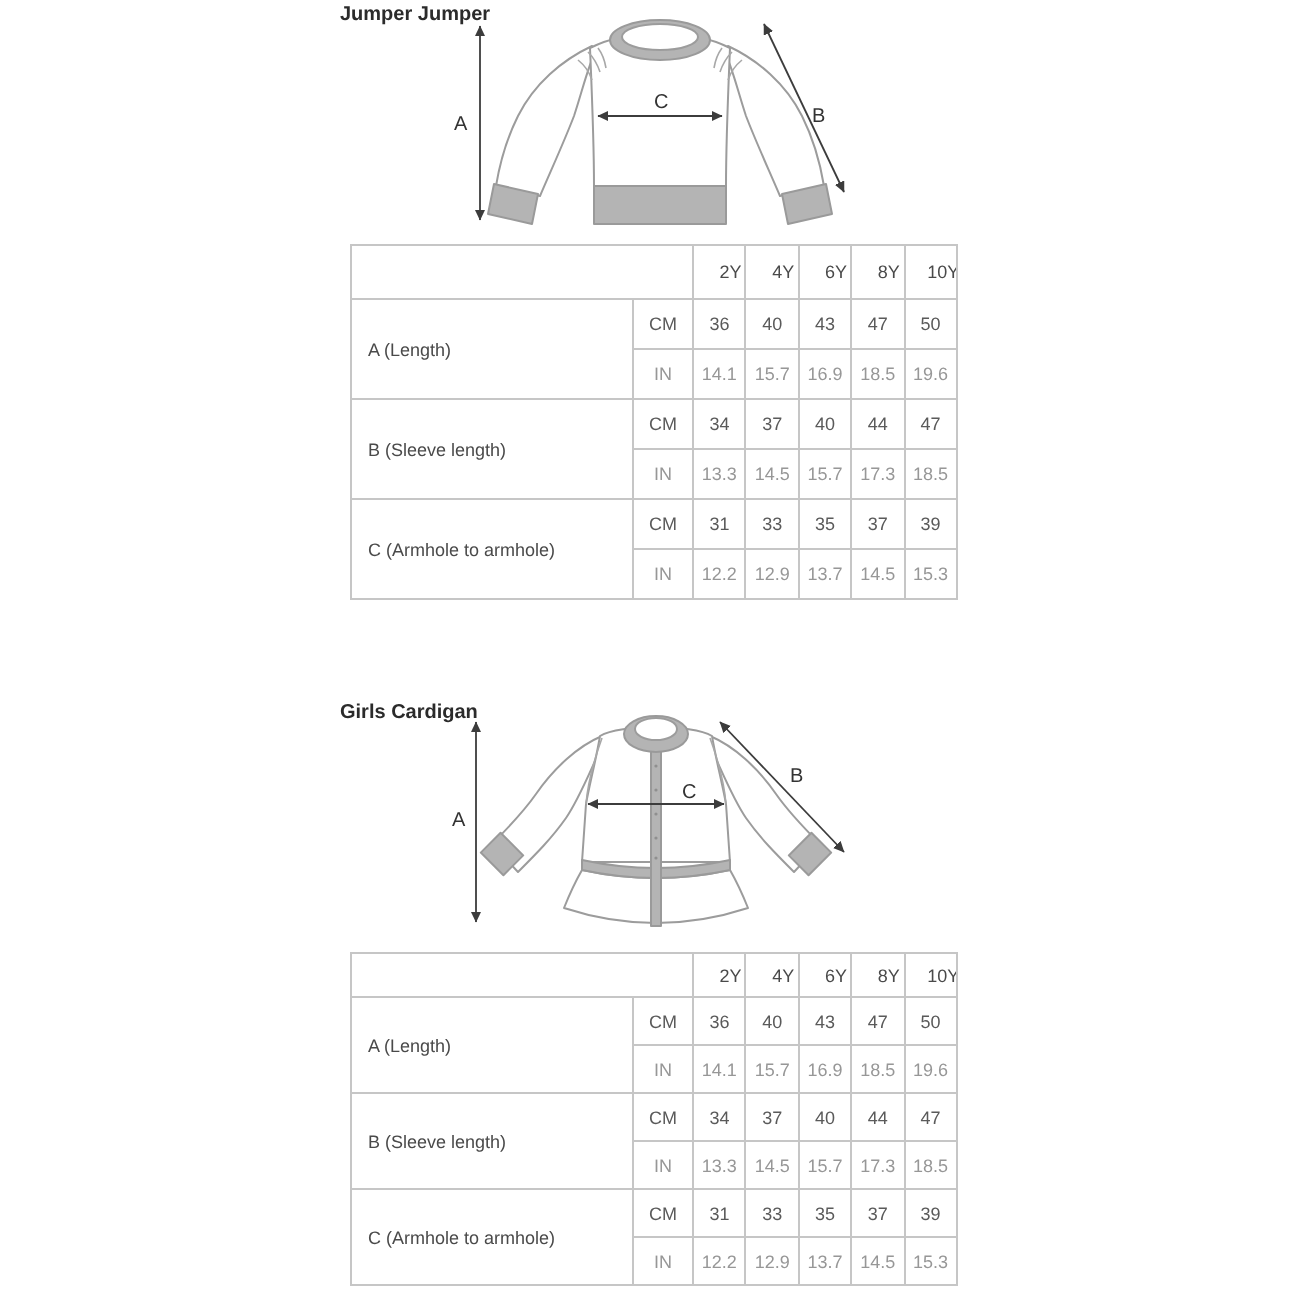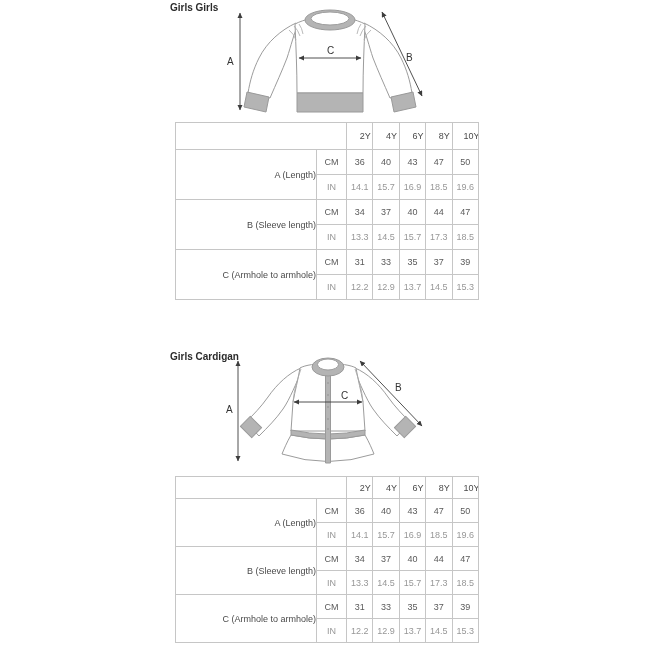--- a/index.html
+++ b/index.html
@@ -13,37 +13,37 @@
   #fig2{left:225px;top:357px;}
   .size-table{position:absolute;left:175px;border-collapse:collapse;table-layout:fixed;
               width:303px;font-size:9px;color:#5a5a5a;}
   #table1{top:122px;}
   #table2{top:476px;}
   .size-table td{border:1px solid #c6c6c6;text-align:center;padding:0;overflow:hidden;}
   .size-table tr.hd td{height:26px;color:#4a4a4a;padding-left:11px;}
   #table1 tr.dr td{height:24px;}
   #table2 tr.hd td{height:21px;}
   #table2 tr.dr td{height:23px;}
-  .size-table td.lbl{text-align:right;padding-left:8px;color:#4a4a4a;}
+  .size-table td.lbl{text-align:left;padding-left:8px;color:#4a4a4a;}
   .size-table tr.in td{color:#979797;}
   .c-lbl{width:141px;}.c-unit{width:30px;}.c-sz{width:26.4px;}
   
   .outline{fill:#ffffff;stroke:#9c9c9c;stroke-width:1;stroke-linejoin:round;}
   .gray{fill:#b4b4b4;stroke:#9a9a9a;stroke-width:1;stroke-linejoin:round;}
   .seam{fill:none;stroke:#a8a8a8;stroke-width:0.8;}
   .meas{stroke:#3c3c3c;stroke-width:0.9;fill:none;}
   .mlabel{font-size:10px;fill:#333;font-family:"Liberation Sans",sans-serif;}
   .btn{fill:#8f8f8f;}
 </style>
 </head>
 <body>
 
 <div class="sheet">
 
-  <div class="sec-title" id="title1">Girls Girls</div>
+  <div class="sec-title" id="title1">Jumper Jumper</div>
 
   <svg class="fig" id="fig1" width="200" height="105" viewBox="0 0 200 105">
     <defs>
       <marker id="m1" markerWidth="8" markerHeight="8" refX="5.2" refY="2.6" orient="auto-start-reverse" markerUnits="userSpaceOnUse">
         <path d="M0,0 L5.5,2.6 L0,5.2 Z" fill="#3c3c3c"></path>
       </marker>
     </defs>
 
     <path class="outline" d="M71,15 C56,22 42,34 34,50 C28,62 25,73 23,85 L45,90 C51,76 57,63 62,50 C66,38 69,25 73,17 Z"></path>
     <path class="outline" d="M139,15 C154,22 168,34 176,50 C182,62 185,73 187,85 L165,90 C159,76 153,63 148,50 C144,38 141,25 137,17 Z"></path>

